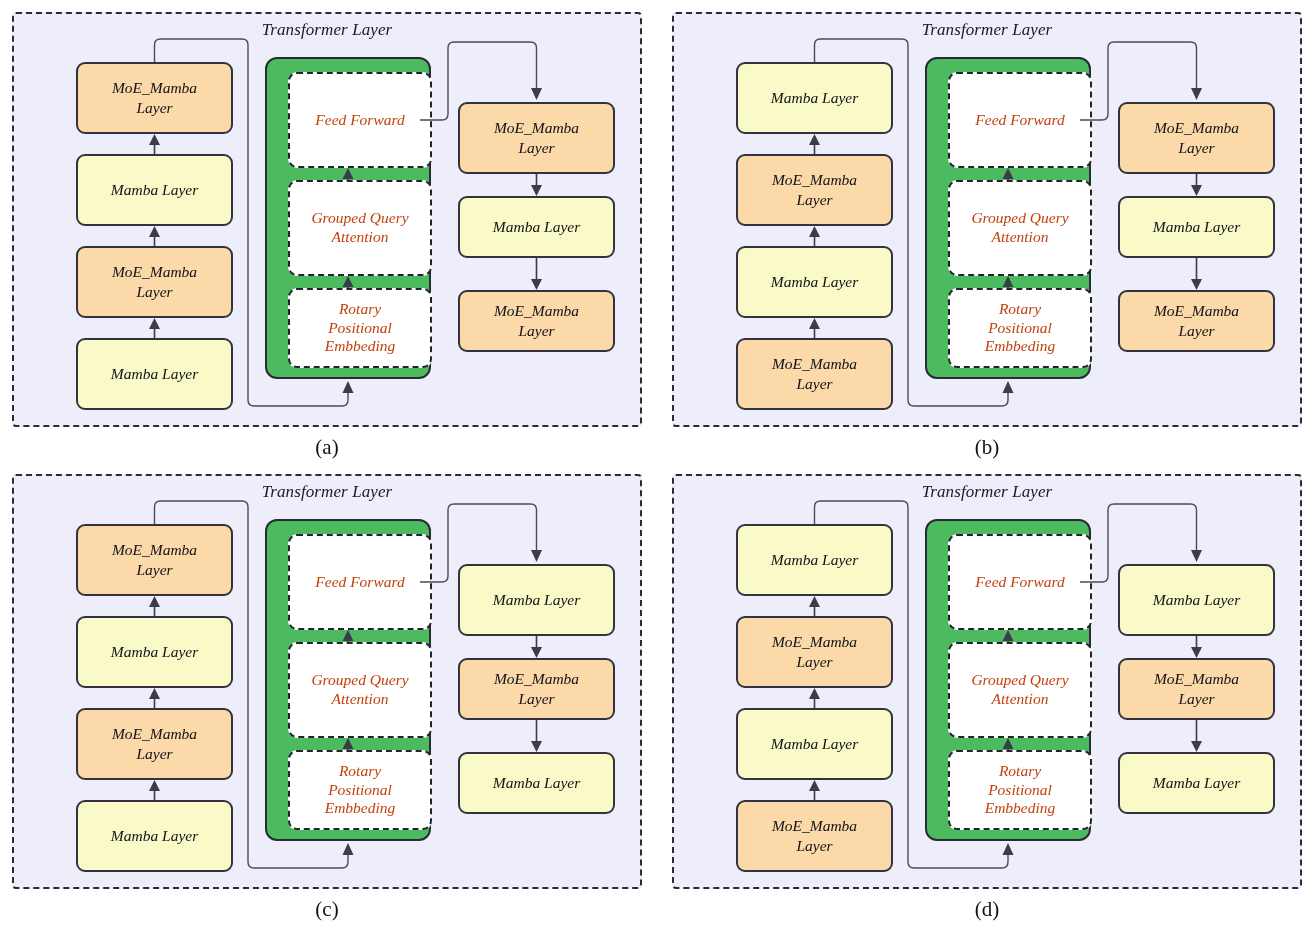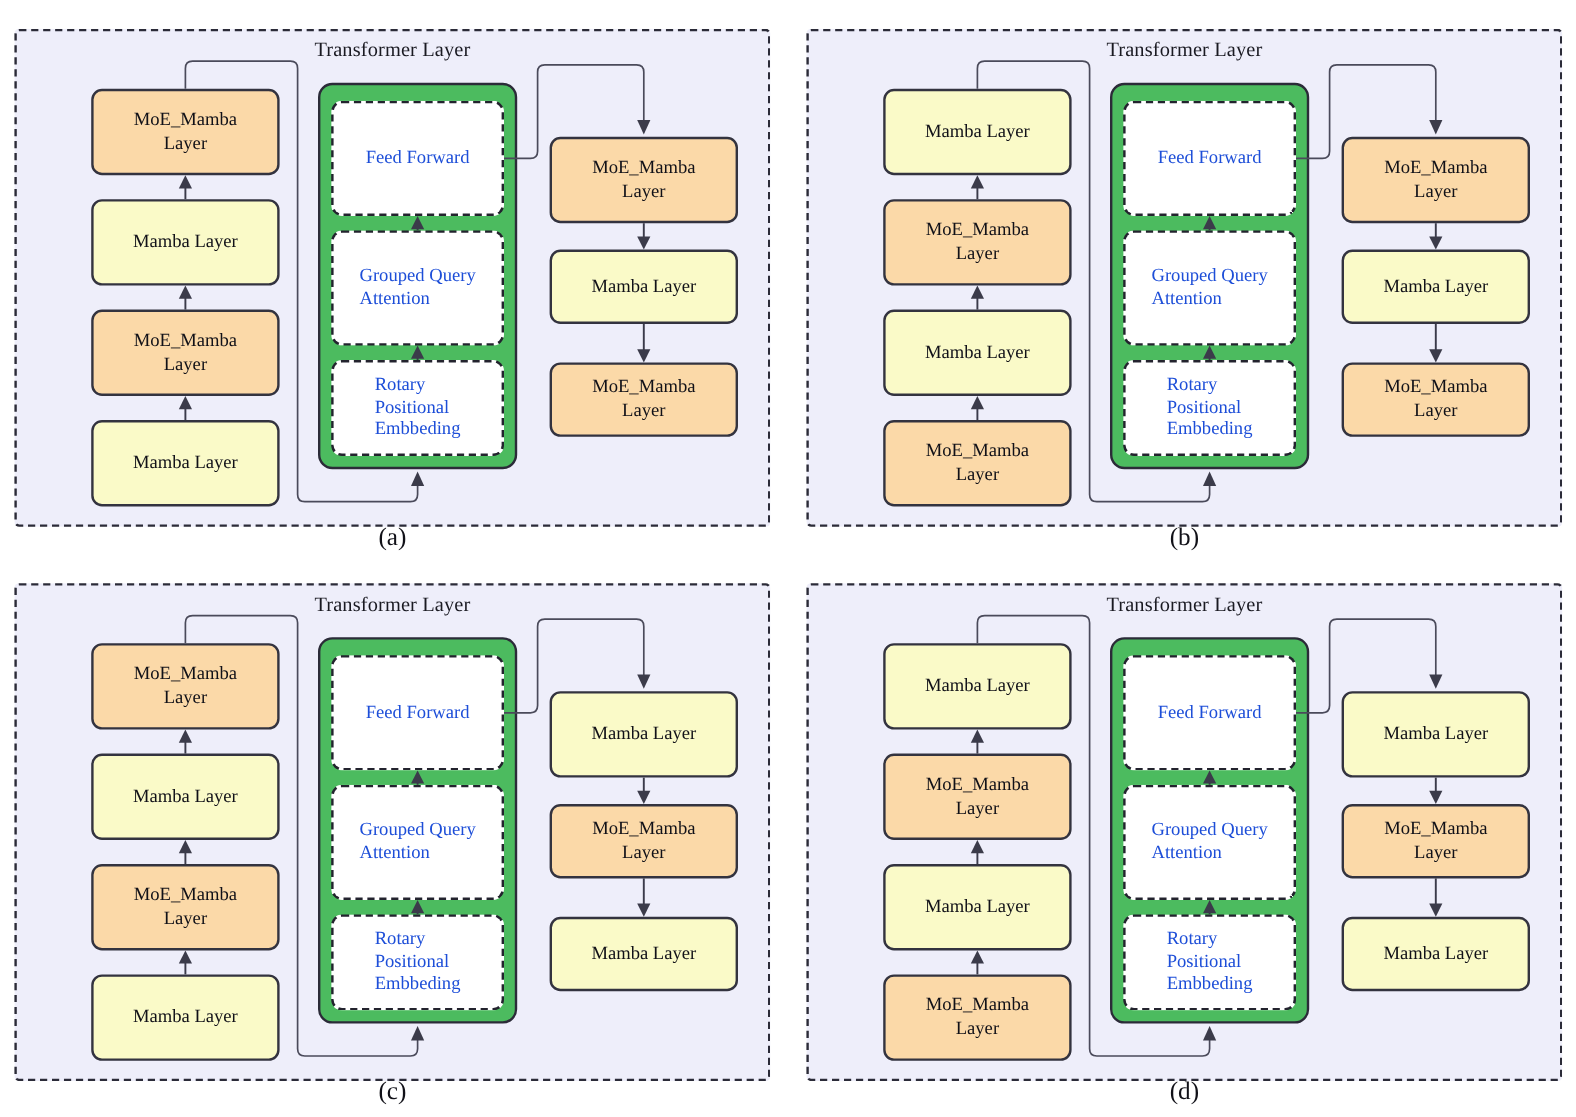--- a/index.html
+++ b/index.html
@@ -1,25 +1,26 @@
 <!DOCTYPE html>
 <html><head>
 <meta charset="utf-8">
 <style>
   html,body{margin:0;padding:0;background:#ffffff;}
   body{width:1313px;height:931px;font-family:"Liberation Serif",serif;overflow:hidden;}
   #root{position:relative;width:1313px;height:931px;}
 
   .panel-wrap{position:absolute;}
   .panel{
-    position:absolute;left:0;top:12px;
+    position:absolute;left:0;top:0;
     border:2.5px dashed #2b2b38;
     border-radius:4px;
     background:#eeeefa;
     box-sizing:border-box;
+    font-style:italic;
   }
   .panel-title{
     position:absolute;
     top:6px;left:0;right:0;
     text-align:center;
     font-size:17px;color:#1a1a22;
     letter-spacing:.1px;
     white-space:nowrap;
   }
   .panel-label{
@@ -52,24 +53,25 @@
     border:2.5px solid #2b2b38;
     border-radius:12px;
   }
   .tnode{
     position:absolute;
     box-sizing:border-box;
     background:#ffffff;
     border:2.5px dashed #23232e;
     border-radius:9px;
     display:flex;align-items:center;justify-content:center;
-    text-align:left;
+    text-align:center;
     font-size:15.5px;
     line-height:1.22;
-    color:#1d4ed8;
+    color:#c2410c;
+    margin-left:12px;
   }
 
   
   .conn{position:absolute;left:0;top:0;overflow:visible;pointer-events:none;}
   .cline{fill:none;stroke:#4a4a5a;stroke-width:1.4px;}
   .aline{fill:none;stroke:#3b3b4a;stroke-width:1.6px;}
   .ahead{fill:#3b3b4a;}
 </style>
 </head>
 <body>

